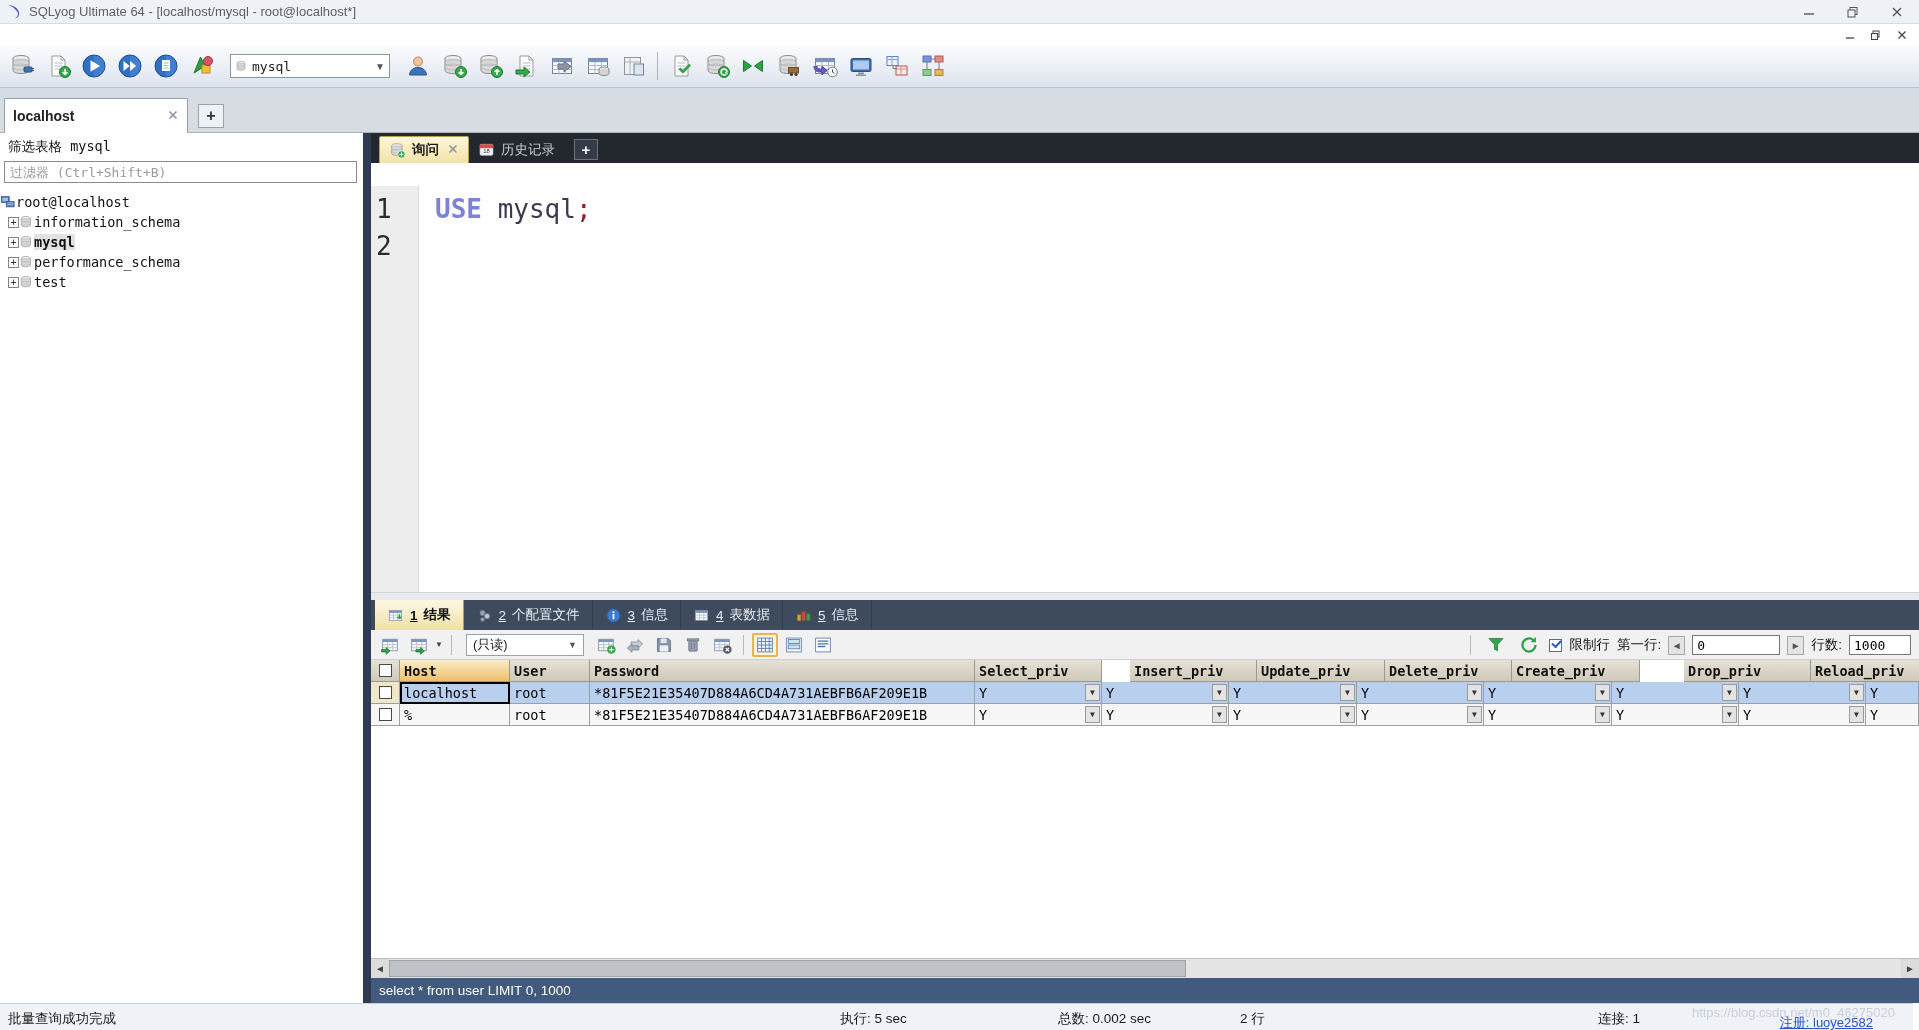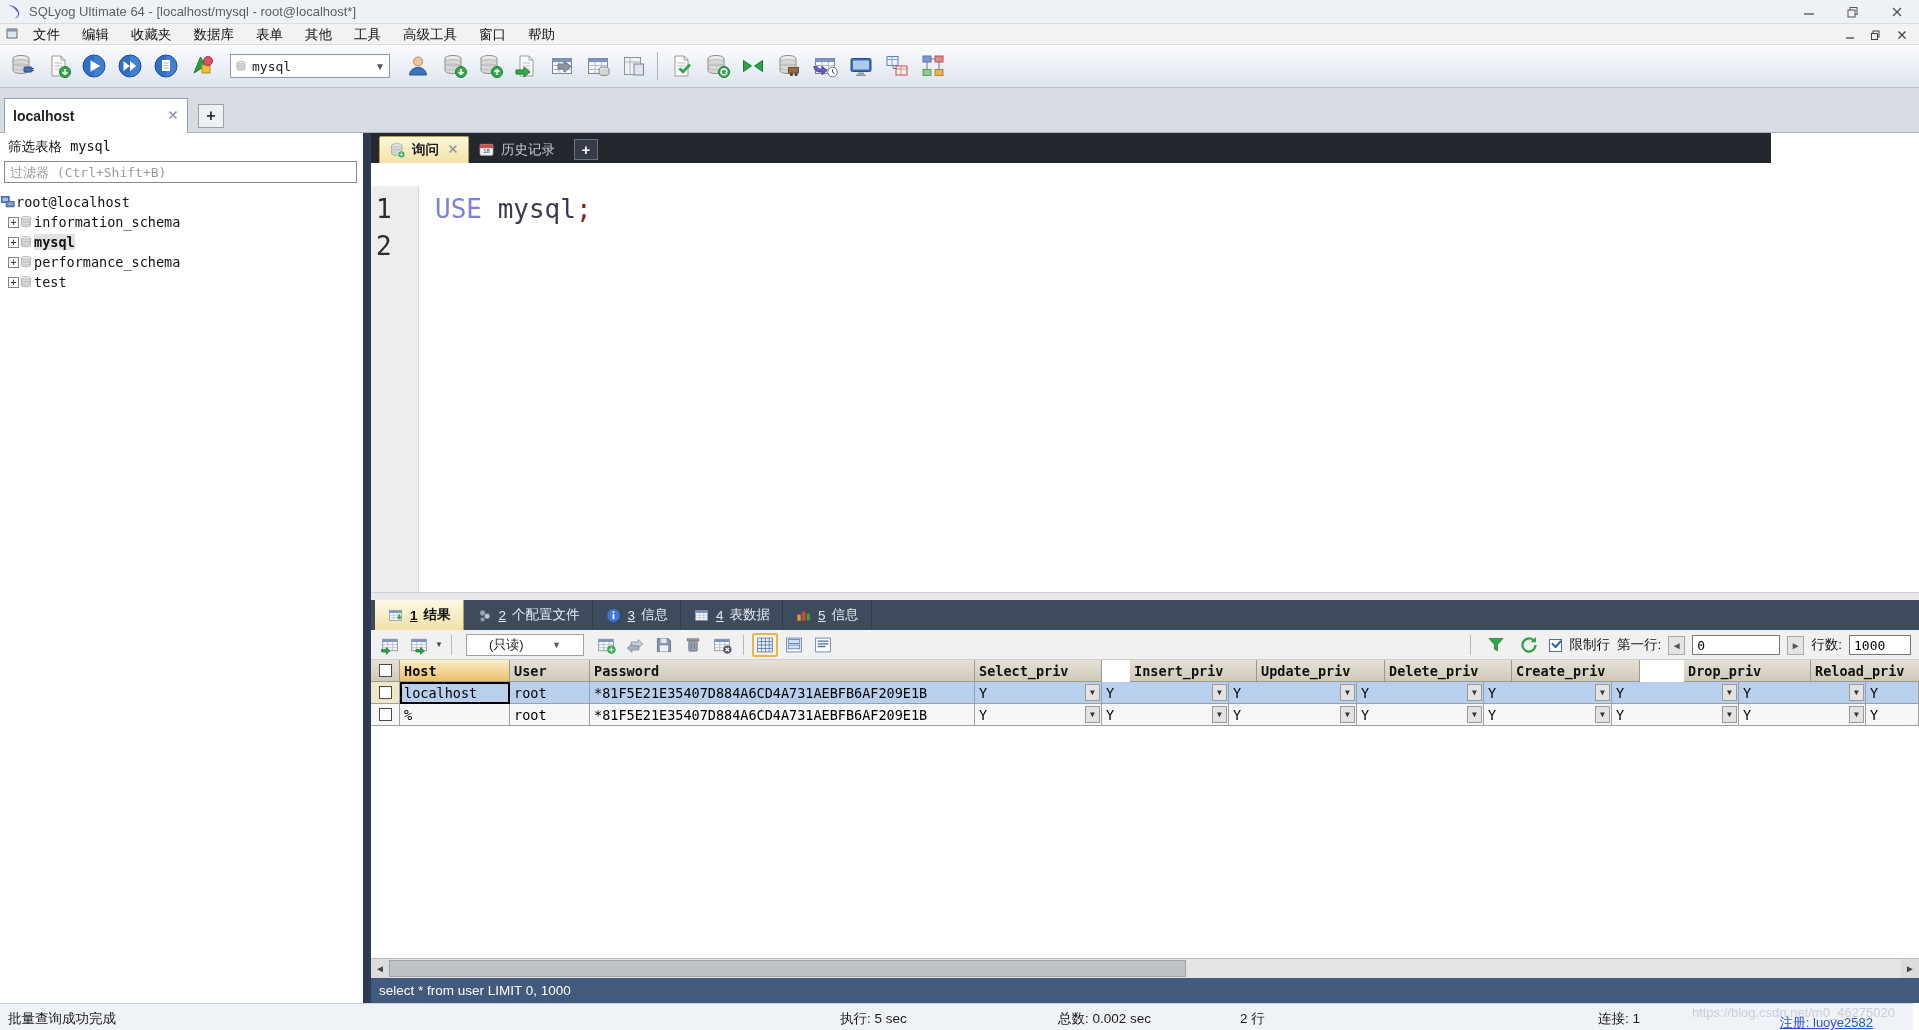--- a/index.html
+++ b/index.html
@@ -52,56 +52,56 @@
   .trow{height:20px;display:flex;align-items:center;font-family:"DejaVu Sans Mono",monospace;
         font-size:13.5px;color:#111;}
   .trow .plus{width:11px;height:11px;border:1px solid #848484;background:#fff;font-size:10px;
               line-height:9px;text-align:center;color:#333;margin-left:8px;}
   .trow .lbl.sel{background:#e2e2e2;font-weight:bold;}
   #vsplit{left:363px;top:133px;width:8px;height:870px;background:#2f3b52;}
 
   
   #rightpanel{left:371px;top:133px;width:1548px;height:870px;background:#fff;}
   
-  #querytabs{position:absolute;left:0;top:0;width:1400px;height:30px;background:#23282f;display:flex;
+  #querytabs{position:absolute;left:0;top:0;width:1548px;height:30px;background:#23282f;display:flex;
              align-items:flex-end;padding-left:8px;}
   .qtab{height:27px;display:flex;align-items:center;padding:0 9px;font-size:13.5px;color:#c5cbd4;gap:6px;}
   .qtab.active{background:linear-gradient(#fdf7da,#f2e2a6);color:#191919;font-weight:bold;
                border:1px solid #b7a14e;border-bottom:none;border-radius:2px 2px 0 0;}
   .qtab .x{color:#8a94a4;font-size:12px;margin-left:2px;}
   .qplus{width:24px;height:21px;margin-left:10px;margin-bottom:3px;border:1px solid #6b7280;background:#353b47;
          color:#fff;font-weight:bold;display:flex;align-items:center;justify-content:center;font-size:15px;}
   
   #hintbar{position:absolute;left:0;top:30px;width:1548px;height:23px;background:#efefef;
            border-bottom:1px solid #d2d2d2;font-size:13.5px;color:#1c1c1c;line-height:22px;padding-left:7px;}
   
   #editor{position:absolute;left:0;top:53px;width:1548px;height:406px;background:#fff;}
   #gutter{position:absolute;left:0;top:0;width:48px;height:406px;background:#ededed;border-right:1px solid #dadada;}
   .lnum{font-family:"DejaVu Sans Mono",monospace;font-size:26px;color:#2c2c2c;line-height:37px;padding-left:5px;}
   #code{position:absolute;left:64px;top:0;padding-top:5px;font-family:"DejaVu Sans Mono",monospace;
         font-size:26px;line-height:37px;white-space:pre;}
   #gutter{padding-top:5px;}
-  .tk-k{color:#7b82d8;} .tk-i{color:#3a3a52;} .tk-s{color:#8f1d22;} .tk-p{color:#333;}
+  .tk-k{color:#7b82d8;font-weight:bold;} .tk-i{color:#3a3a52;} .tk-s{color:#8f1d22;} .tk-p{color:#333;}
   
   #esplit{position:absolute;left:0;top:459px;width:1548px;height:8px;background:#e7e9ec;border-top:1px solid #cfd3d8;}
   
   #resulttabs{position:absolute;left:0;top:467px;width:1548px;height:30px;background:#3d4b5d;display:flex;
               align-items:stretch;padding-left:4px;}
   .rtab{display:flex;align-items:center;gap:6px;padding:0 12px;font-size:13.5px;color:#e8ecf1;
         border-right:1px solid #2f3c4b;}
   .rtab .num{text-decoration:underline;}
   .rtab.active{background:linear-gradient(#fdf8e3,#f0e1a8);color:#111;font-weight:bold;border-right:1px solid #b7a14e;}
   
   #resulttoolbar{position:absolute;left:0;top:497px;width:1548px;height:30px;background:#f1f1f1;
                  border-bottom:1px solid #cfcfcf;display:flex;align-items:center;padding-left:6px;gap:3px;}
   .rbtn{width:26px;height:24px;display:flex;align-items:center;justify-content:center;}
   .rbtn.activeview{border:2px solid #e8b64c;background:#fbf3dc;border-radius:2px;}
   .rsep{width:1px;height:20px;background:#b9b9b9;margin:0 5px;}
   #mode-dd{width:118px;height:22px;background:#fff;border:1px solid #9aa2ac;display:flex;align-items:center;
-           padding:0 22px;margin:0 6px;}
+           padding:0 6px;margin:0 6px;}
   #mode-dd .lbl{flex:1;font-size:13px;}
   #limit-area{position:absolute;right:8px;top:0;height:30px;display:flex;align-items:center;gap:7px;}
   .cb{width:13px;height:13px;border:1px solid #4a6ea9;background:#fff;position:relative;}
   .cb.checked:after{content:"";position:absolute;left:2px;top:0px;width:7px;height:4px;
                     border-left:2px solid #2a5ac0;border-bottom:2px solid #2a5ac0;transform:rotate(-48deg);}
   .limitlbl{font-size:13.5px;color:#111;}
   .spin{width:17px;height:19px;background:#e4e4e4;border:1px solid #a8a8a8;color:#555;font-size:10px;
         display:flex;align-items:center;justify-content:center;}
   .numin{height:20px;border:1px solid #777;font-size:13px;font-family:"DejaVu Sans Mono",monospace;padding:0 4px;}
   #first-row-input{width:88px;}
@@ -165,38 +165,20 @@
           </svg>
         </span>
       <span class="winbtn">
           <svg width="12" height="12" viewBox="0 0 12 12">
             <path d="M2 2l8 8M10 2l-8 8" stroke="#555" stroke-width="1.4"></path>
           </svg>
         </span>
     </div>
   </div>
 
-  <div id="menubar" class="abs">
-    <span id="mdi-icon"><svg width="12" height="12" viewBox="0 0 12 12">
-          <rect x="1" y="2" width="10" height="9" fill="#dfe5ee" stroke="#667"></rect>
-          <rect x="1" y="2" width="10" height="2.5" fill="#8a94a8"></rect>
-        </svg></span>
-    <div id="menu-items" style="display:flex;">
-        <span class="menu-item">文件</span>
-        <span class="menu-item">编辑</span>
-        <span class="menu-item">收藏夹</span>
-        <span class="menu-item">数据库</span>
-        <span class="menu-item">表单</span>
-        <span class="menu-item">其他</span>
-        <span class="menu-item">工具</span>
-        <span class="menu-item">高级工具</span>
-        <span class="menu-item">窗口</span>
-        <span class="menu-item">帮助</span>
-      </div>
-  </div>
   <div id="menu-controls">
     <span class="winbtn">
         <svg width="12" height="12" viewBox="0 0 12 12">
           <path d="M2 9h8" stroke="#444" stroke-width="1.3"></path>
         </svg>
       </span>
     <span class="winbtn">
         <svg width="12" height="12" viewBox="0 0 12 12">
           <rect x="3" y="2" width="6" height="6" fill="none" stroke="#444"></rect>
           <rect x="1.5" y="4.5" width="6" height="6" fill="#f2f2f2" stroke="#444"></rect>

